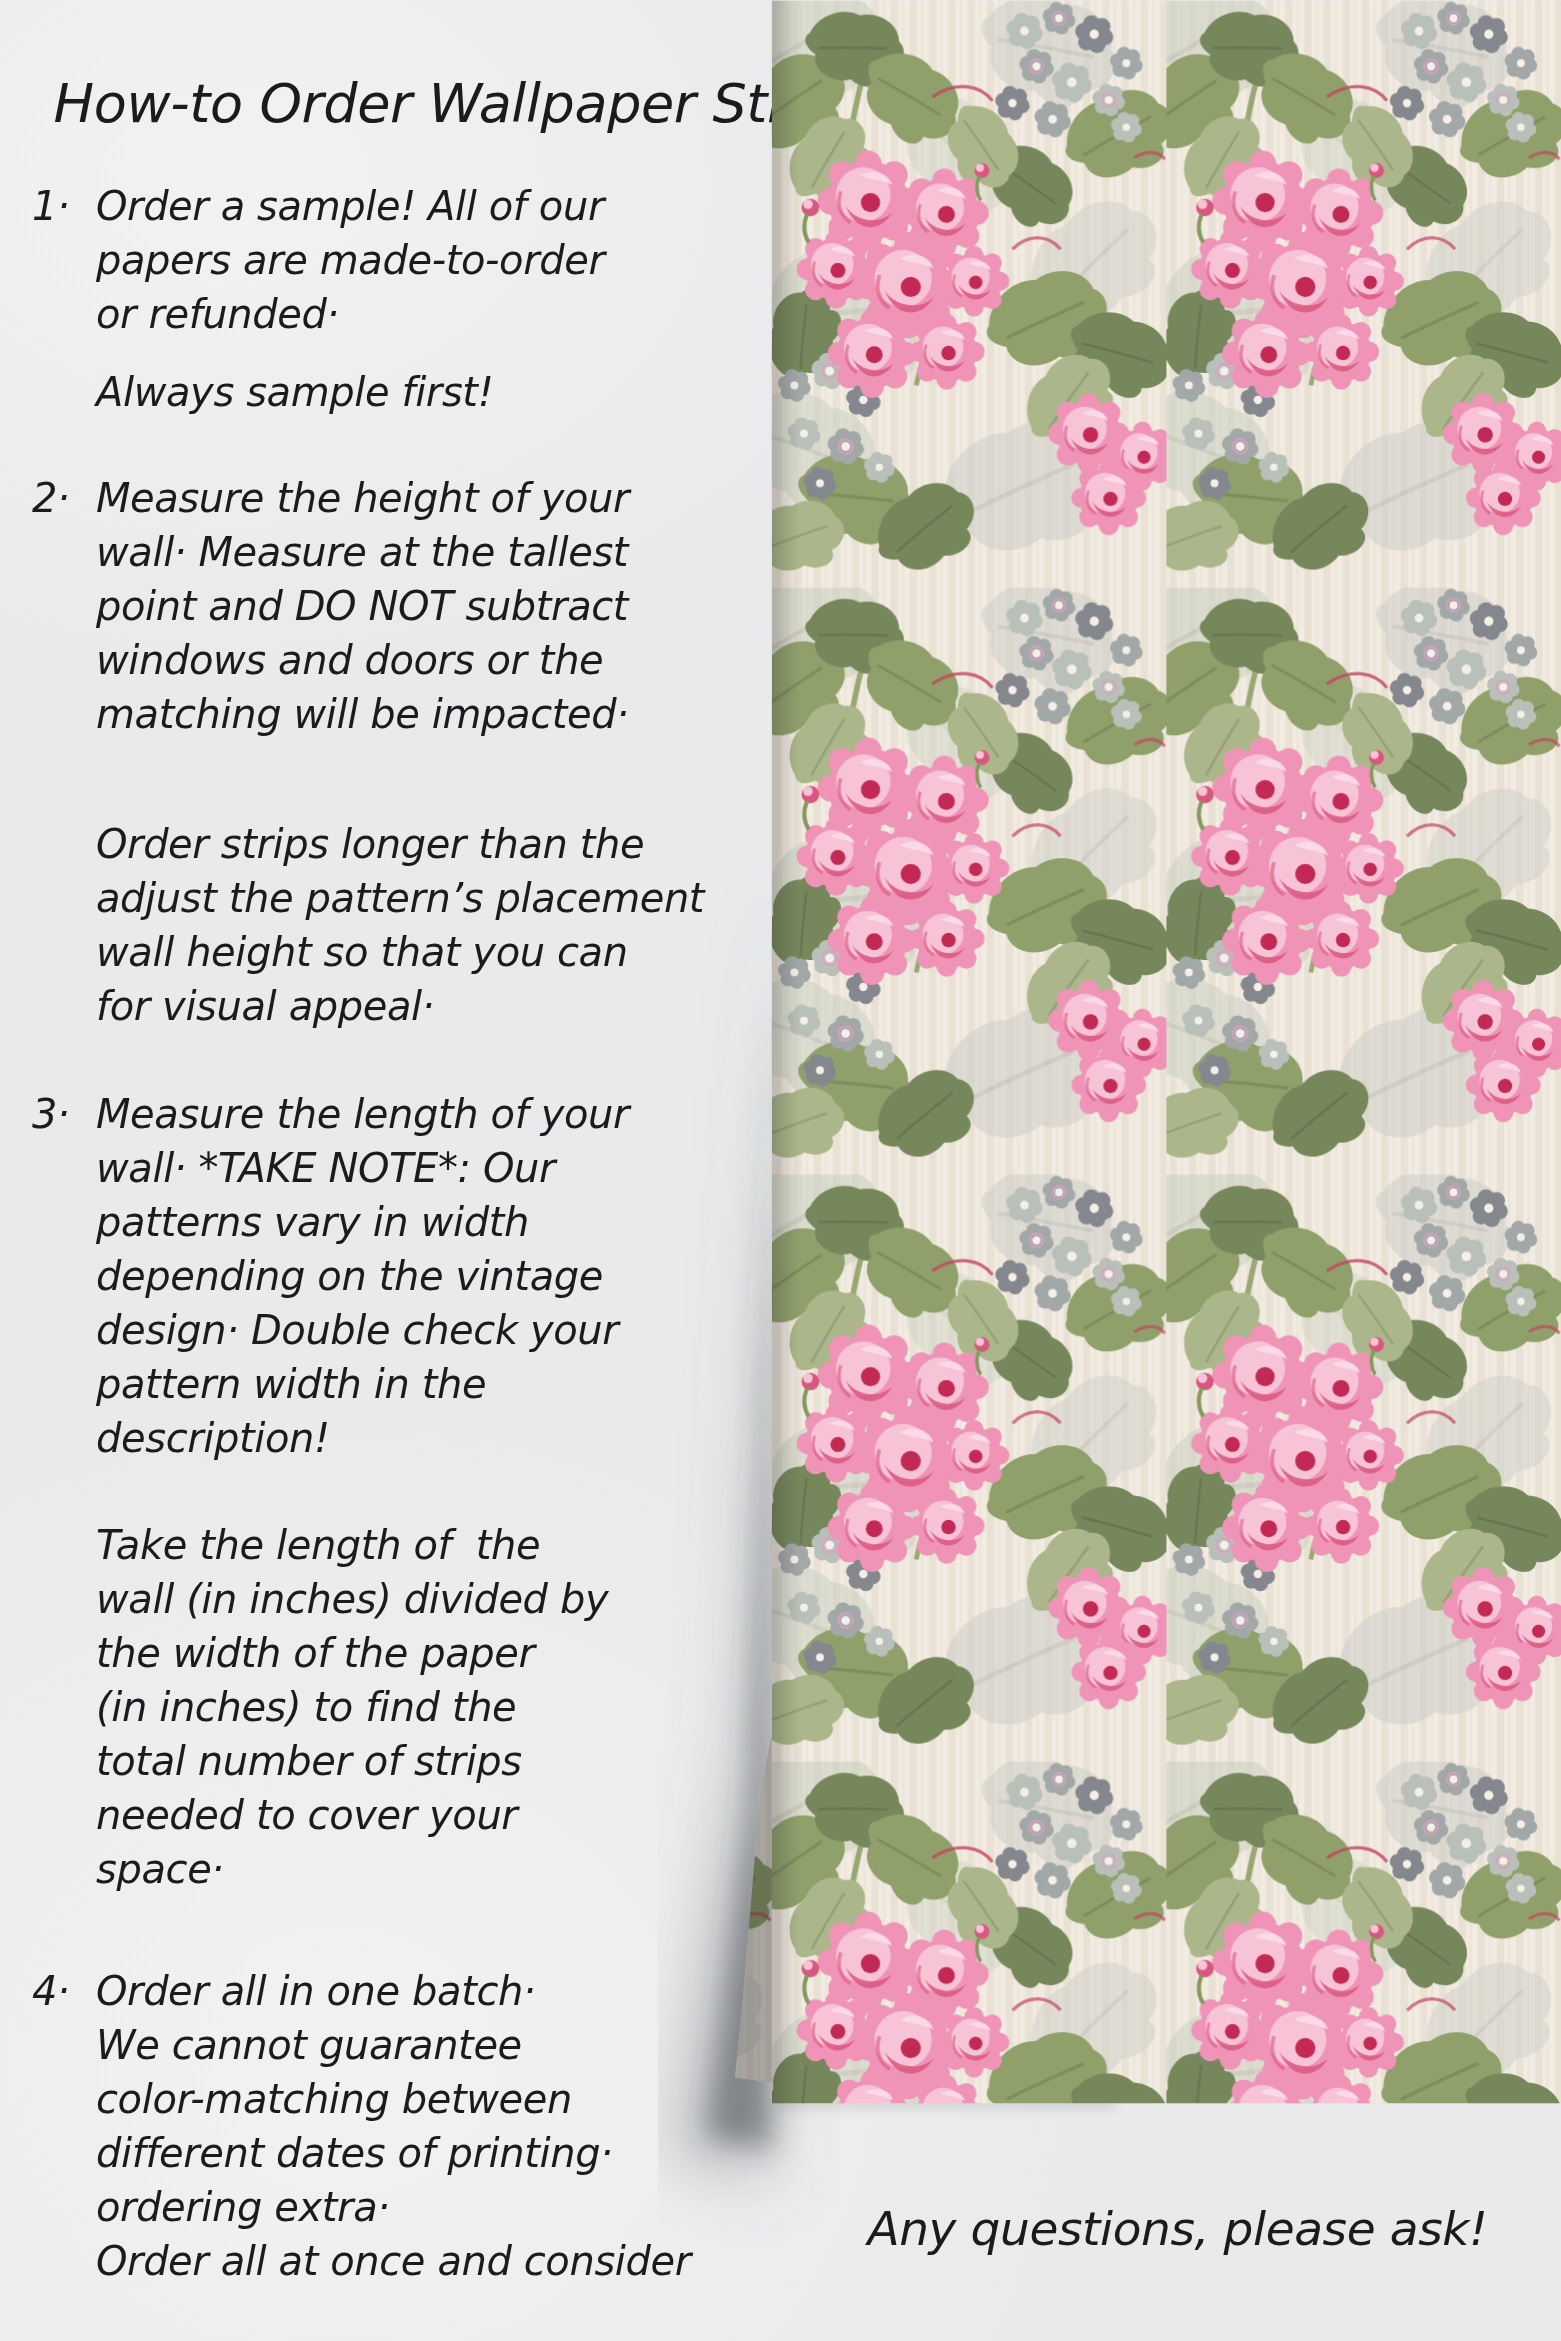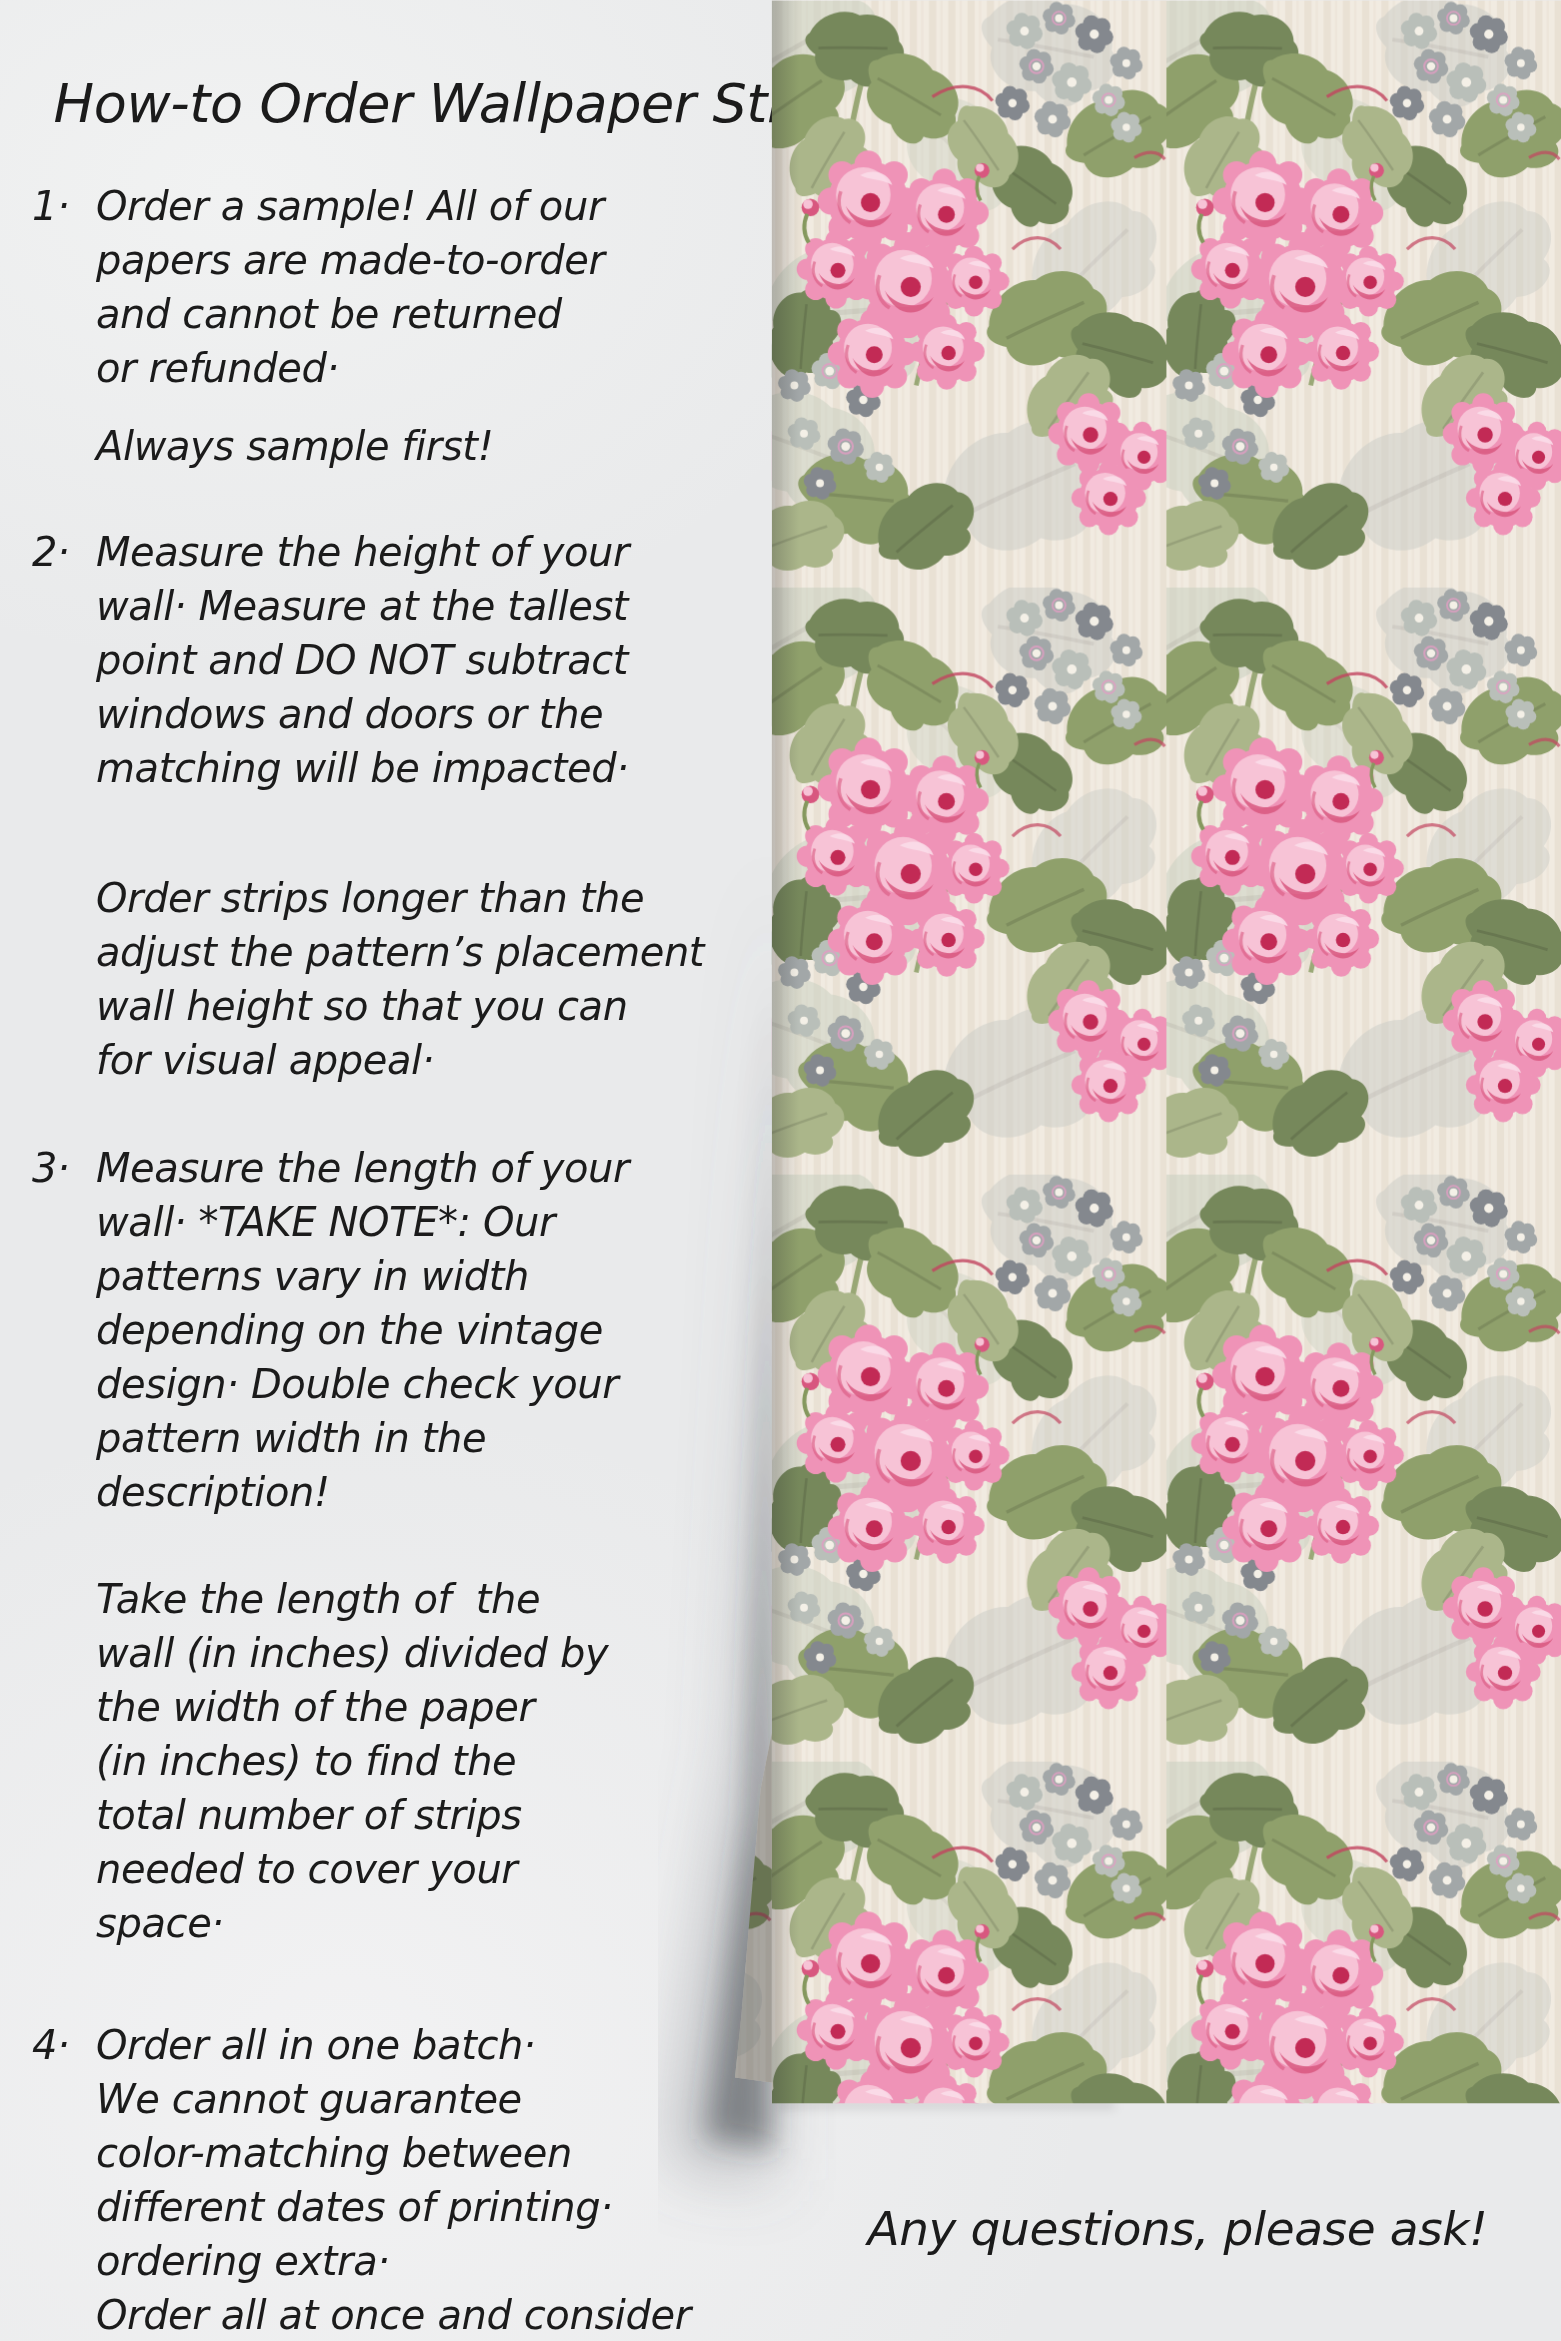--- a/index.html
+++ b/index.html
@@ -40,21 +40,20 @@
 </head>
 <body>
 
 <div class="text-col">
   <h1 class="title">How-to Order Wallpaper Strips</h1>
   <div id="items">
       <div class="item">
         <span class="marker">1·</span>
         <div class="line">Order a sample! All of our</div>
         <div class="line">papers are made-to-order</div>
-        <div class="line">and cannot be returned</div>
         <div class="line">or refunded·</div>
       </div>
       <div class="item">
         <span class="marker"></span>
         <div class="line">Always sample first!</div>
       </div>
       <div class="item">
         <span class="marker">2·</span>
         <div class="line">Measure the height of your</div>
         <div class="line">wall· Measure at the tallest</div>

